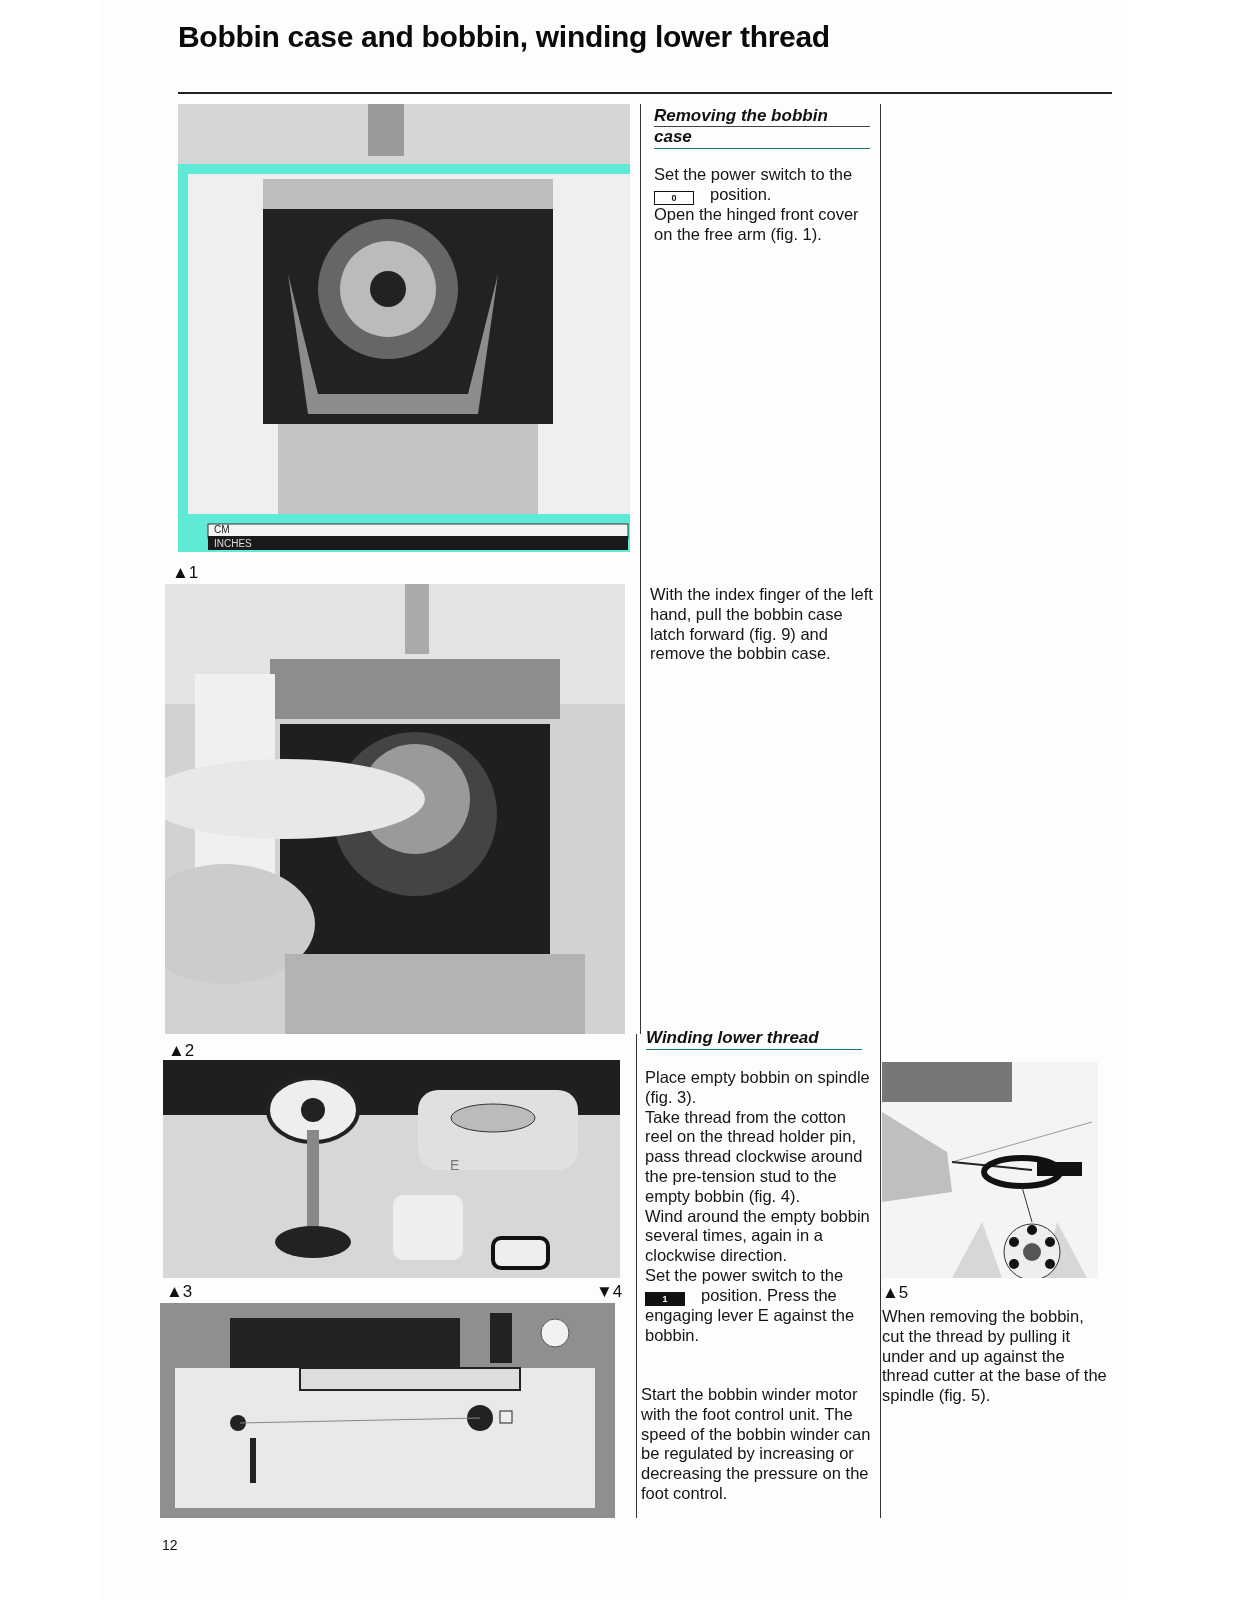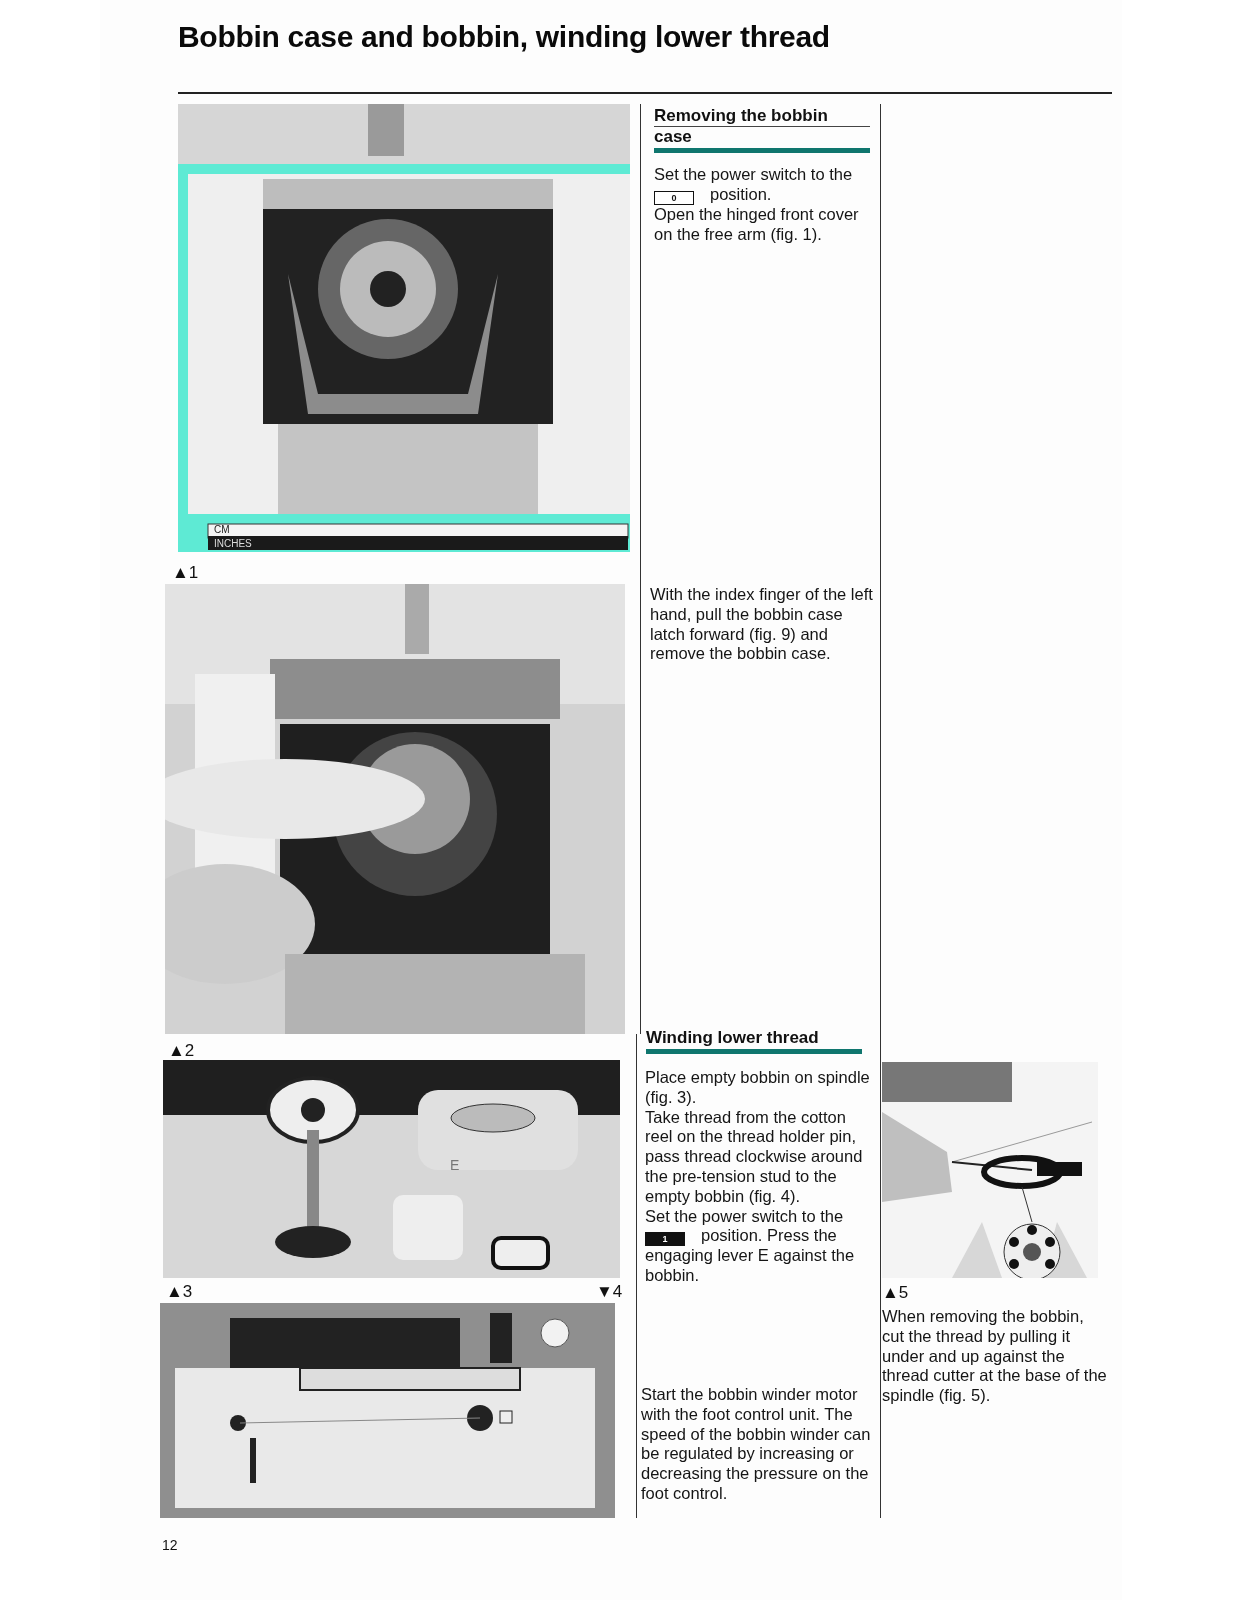--- a/index.html
+++ b/index.html
@@ -23,21 +23,21 @@
     .vrule { position: absolute; width: 1px; background: #333; }
     .photo {
       position: absolute; overflow: hidden;
       background: linear-gradient(180deg, #cfcfcf, #9d9d9d);
     }
     .fig-label {
       position: absolute; font-size: 17px; color: #111; line-height: 18px;
     }
     .sect-head {
       position: absolute; font-weight: bold; font-size: 17px; line-height: 20px;
-      color: #111; border-bottom: 5px solid #0f766e; padding-bottom: 1px;
+      color: #111; border-bottom: 1px solid #0f766e; padding-bottom: 1px; font-style: italic;
     }
     .body-text {
       position: absolute; font-size: 16.5px; line-height: 19.8px; color: #151515;
     }
     .body-text p { margin: 0; }
     .switch-box {
       display: inline-block; width: 38px; height: 12px; vertical-align: -1px;
       font-size: 9px; line-height: 12px; text-align: center; font-weight: bold;
       margin-right: 16px;
     }
@@ -161,20 +161,21 @@
 
 <div class="body-text" style="left:650px; top:585px; width:225px;">
   <p>With the index finger of the left hand, pull the bobbin case latch forward (fig. 9) and remove the bobbin case.</p>
 </div>
 
 <div class="sect-head" style="left:646px; top:1028px; width:216px;">Winding lower thread</div>
 
 <div class="body-text" style="left:645px; top:1068px; width:228px;">
   <p>Place empty bobbin on spindle (fig. 3).</p>
   <p>Take thread from the cotton reel on the thread holder pin, pass thread clockwise around the pre-tension stud to the empty bobbin (fig. 4).</p>
+  <p>Wind around the empty bobbin several times, again in a clockwise direction.</p>
   <p><span>Set the power switch to the</span><br>
      <span class="switch-box switch-on">1</span><span>position. Press the engaging lever E against the bobbin.</span></p>
 </div>
 
 <div class="body-text" style="left:641px; top:1385px; width:232px;">
   <p>Start the bobbin winder motor with the foot control unit. The speed of the bobbin winder can be regulated by increasing or decreasing the pressure on the foot control.</p>
 </div>
 
 <div class="body-text" style="left:882px; top:1307px; width:225px;">When removing the bobbin, cut the thread by pulling it under and up against the thread cutter at the base of the spindle (fig. 5).</div>
 

